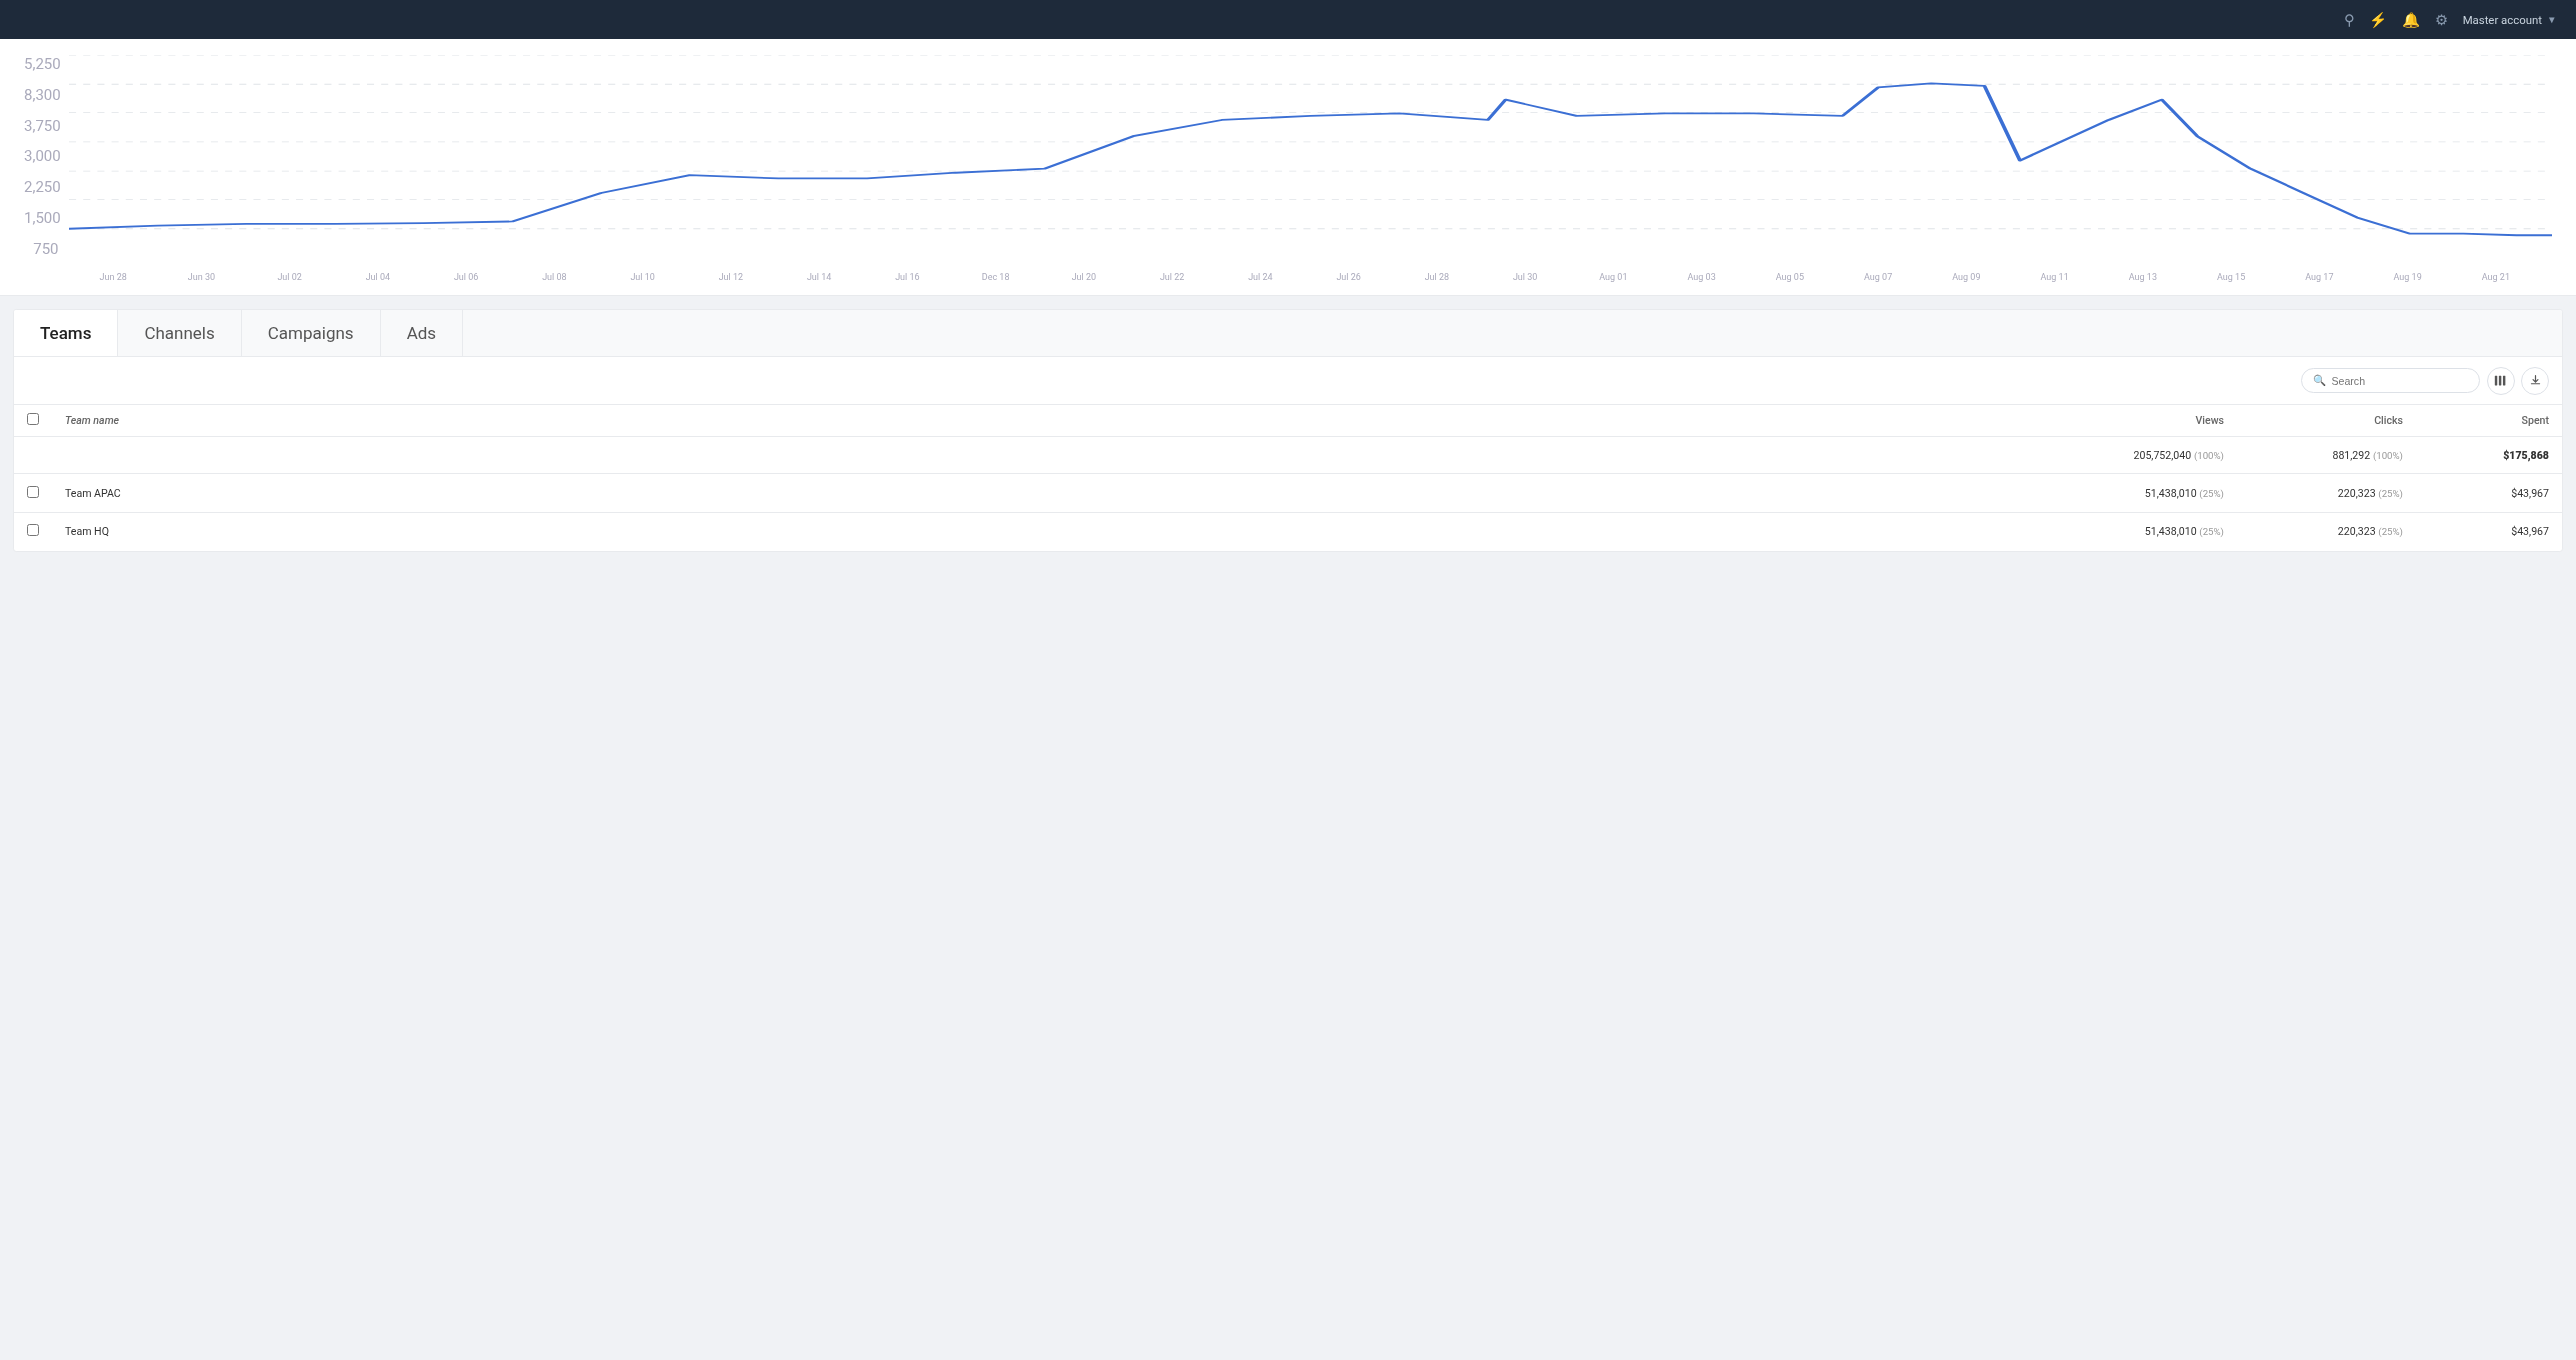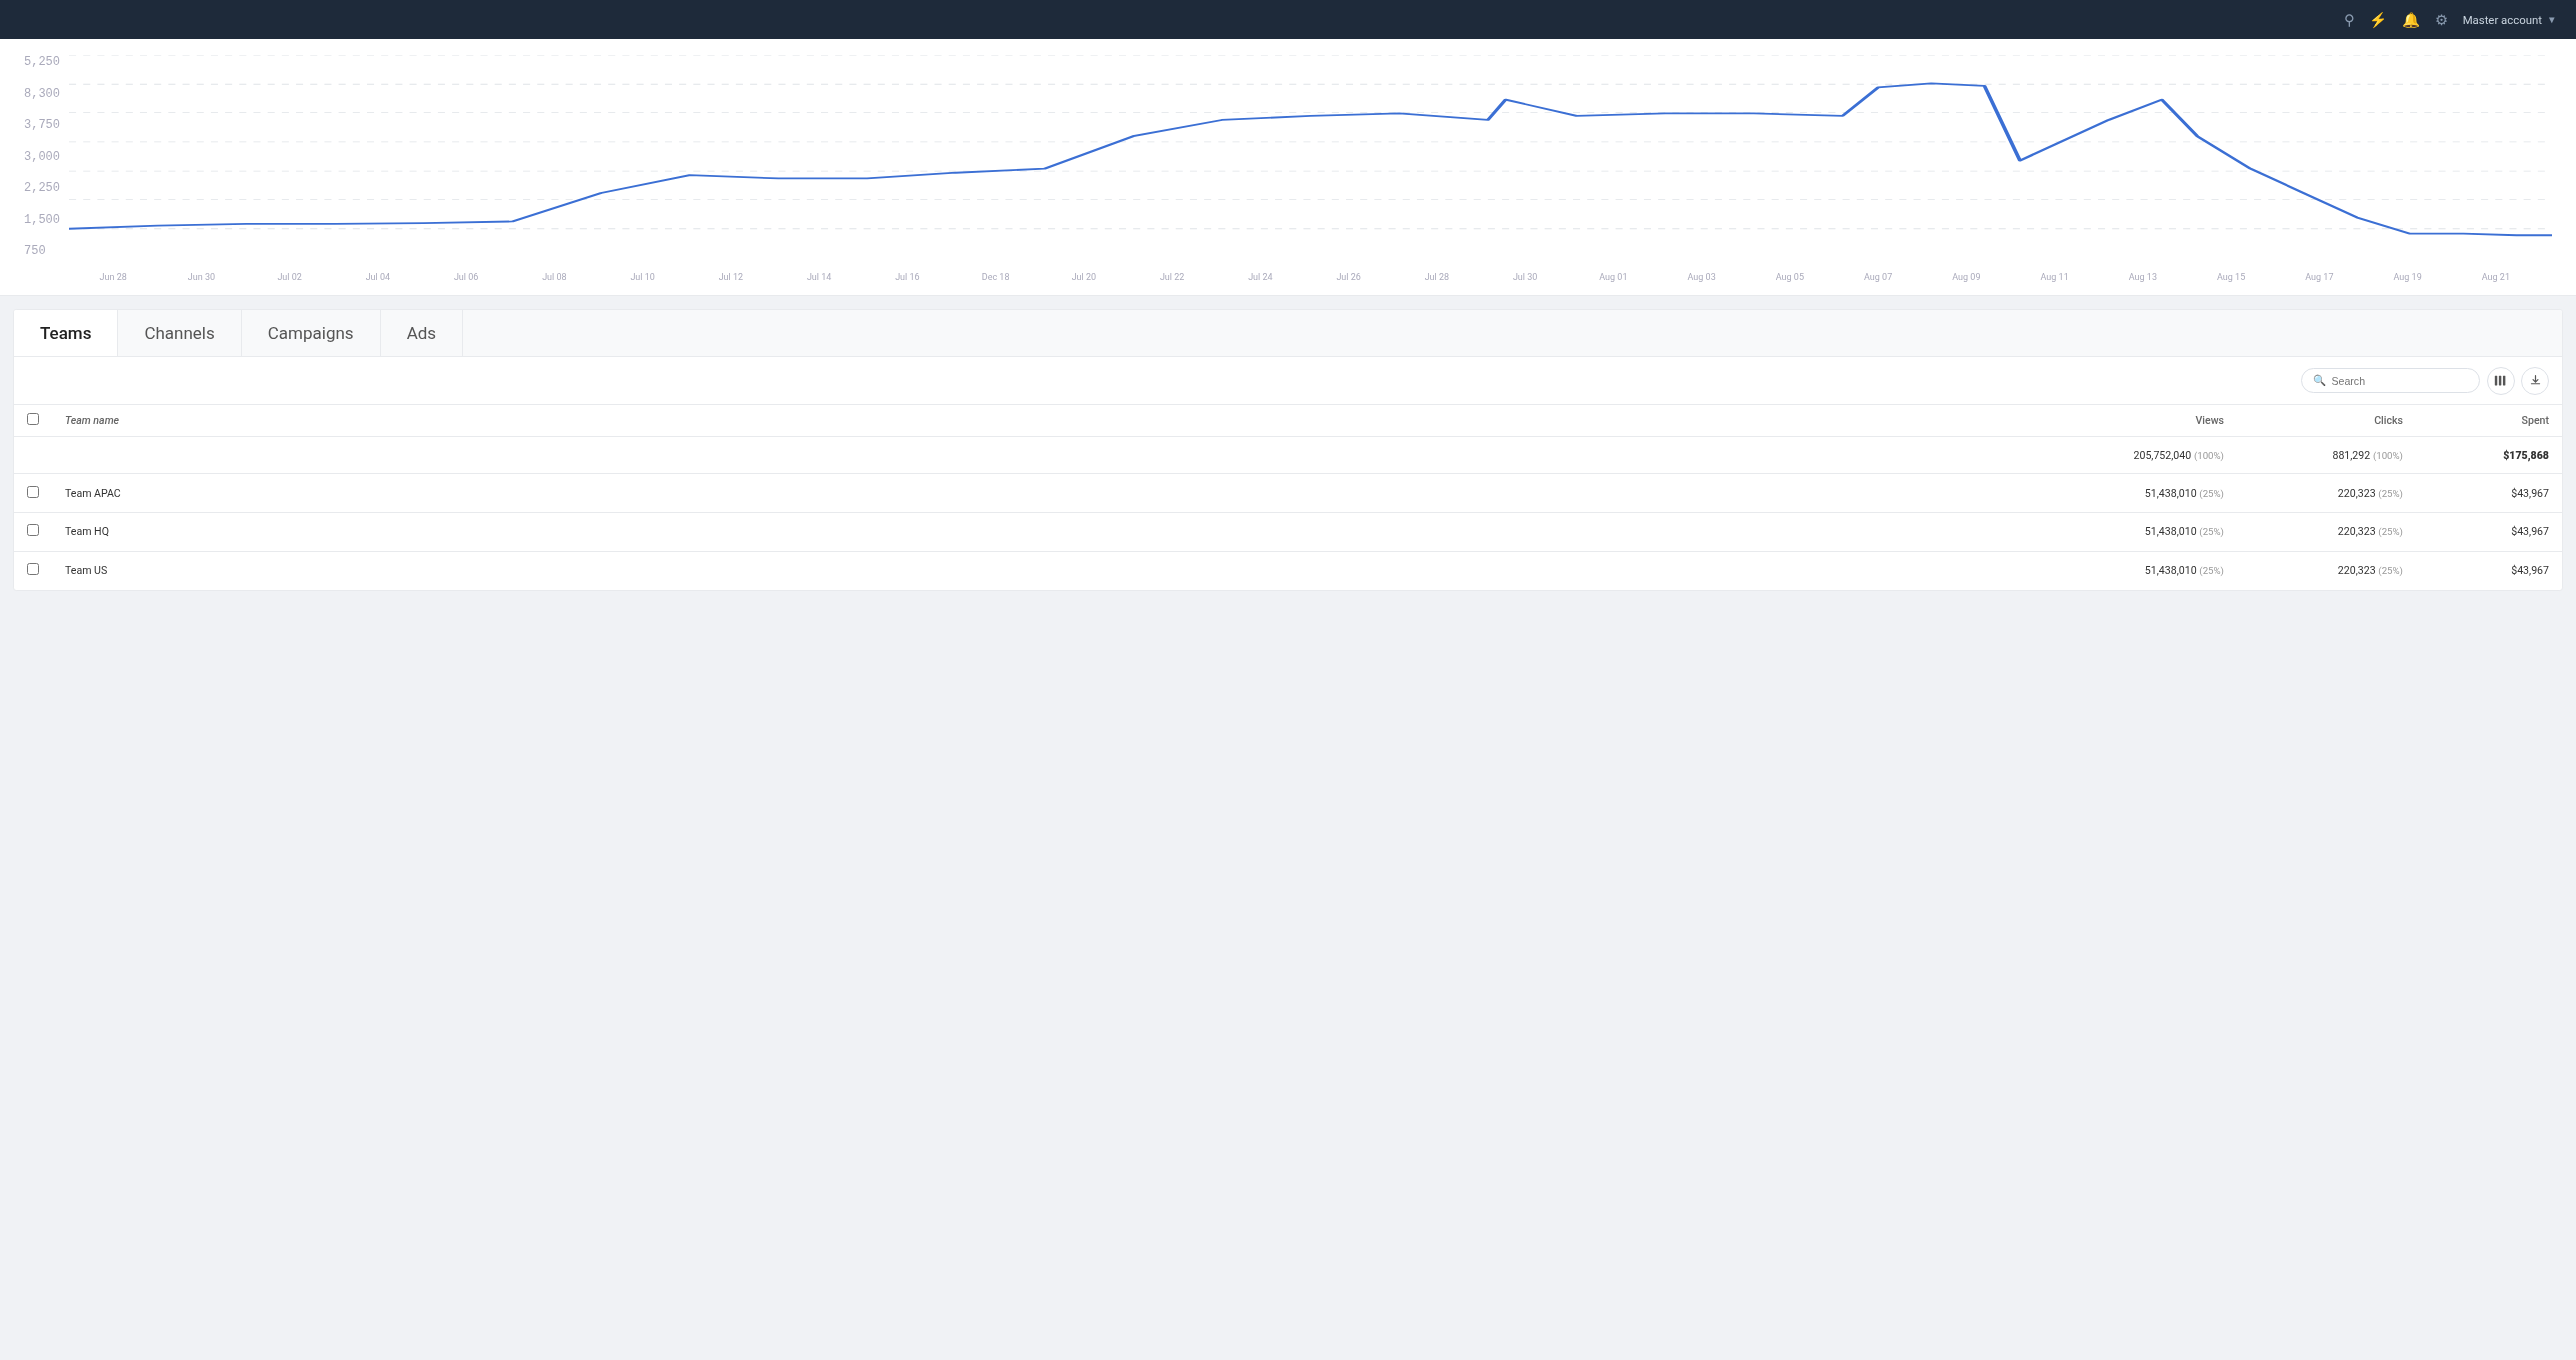--- a/index.html
+++ b/index.html
@@ -61,25 +61,24 @@
       position: absolute;
       left: 0;
       top: 0;
       bottom: 24px;
       width: 41px;
       display: flex;
       flex-direction: column-reverse;
       justify-content: space-between;
     }
     .chart-y-label {
-      font-size: 12px;
+      font-size: 15px;
       color: #aab;
-      text-align: left;
+      text-align: right;
       padding-right: 6.5px;
-      font-family: Liberation Mono, monospace;
     }
 
     .chart-plot {
       position: absolute;
       left: 45px;
       right: 0;
       top: 0;
       bottom: 24px;
     }
 
@@ -494,35 +493,16 @@
         </td>
         <td class="right">
           <span>220,323</span>
           <span class="pct">(25%)</span>
         </td>
         <td class="right">
           <span>$43,967</span>
         </td>
       </tr>
 
-      <tr>
-        <td>
-          <input type="checkbox" class="team-checkbox" style="">
-        </td>
-        <td>
-          <span>Team US</span>
-        </td>
-        <td class="right">
-          <span>51,438,010</span>
-          <span class="pct">(25%)</span>
-        </td>
-        <td class="right">
-          <span>220,323</span>
-          <span class="pct">(25%)</span>
-        </td>
-        <td class="right">
-          <span>$43,967</span>
-        </td>
-      </tr>
     </tbody>
   </table>
 </div>
 
 
 </body></html>

